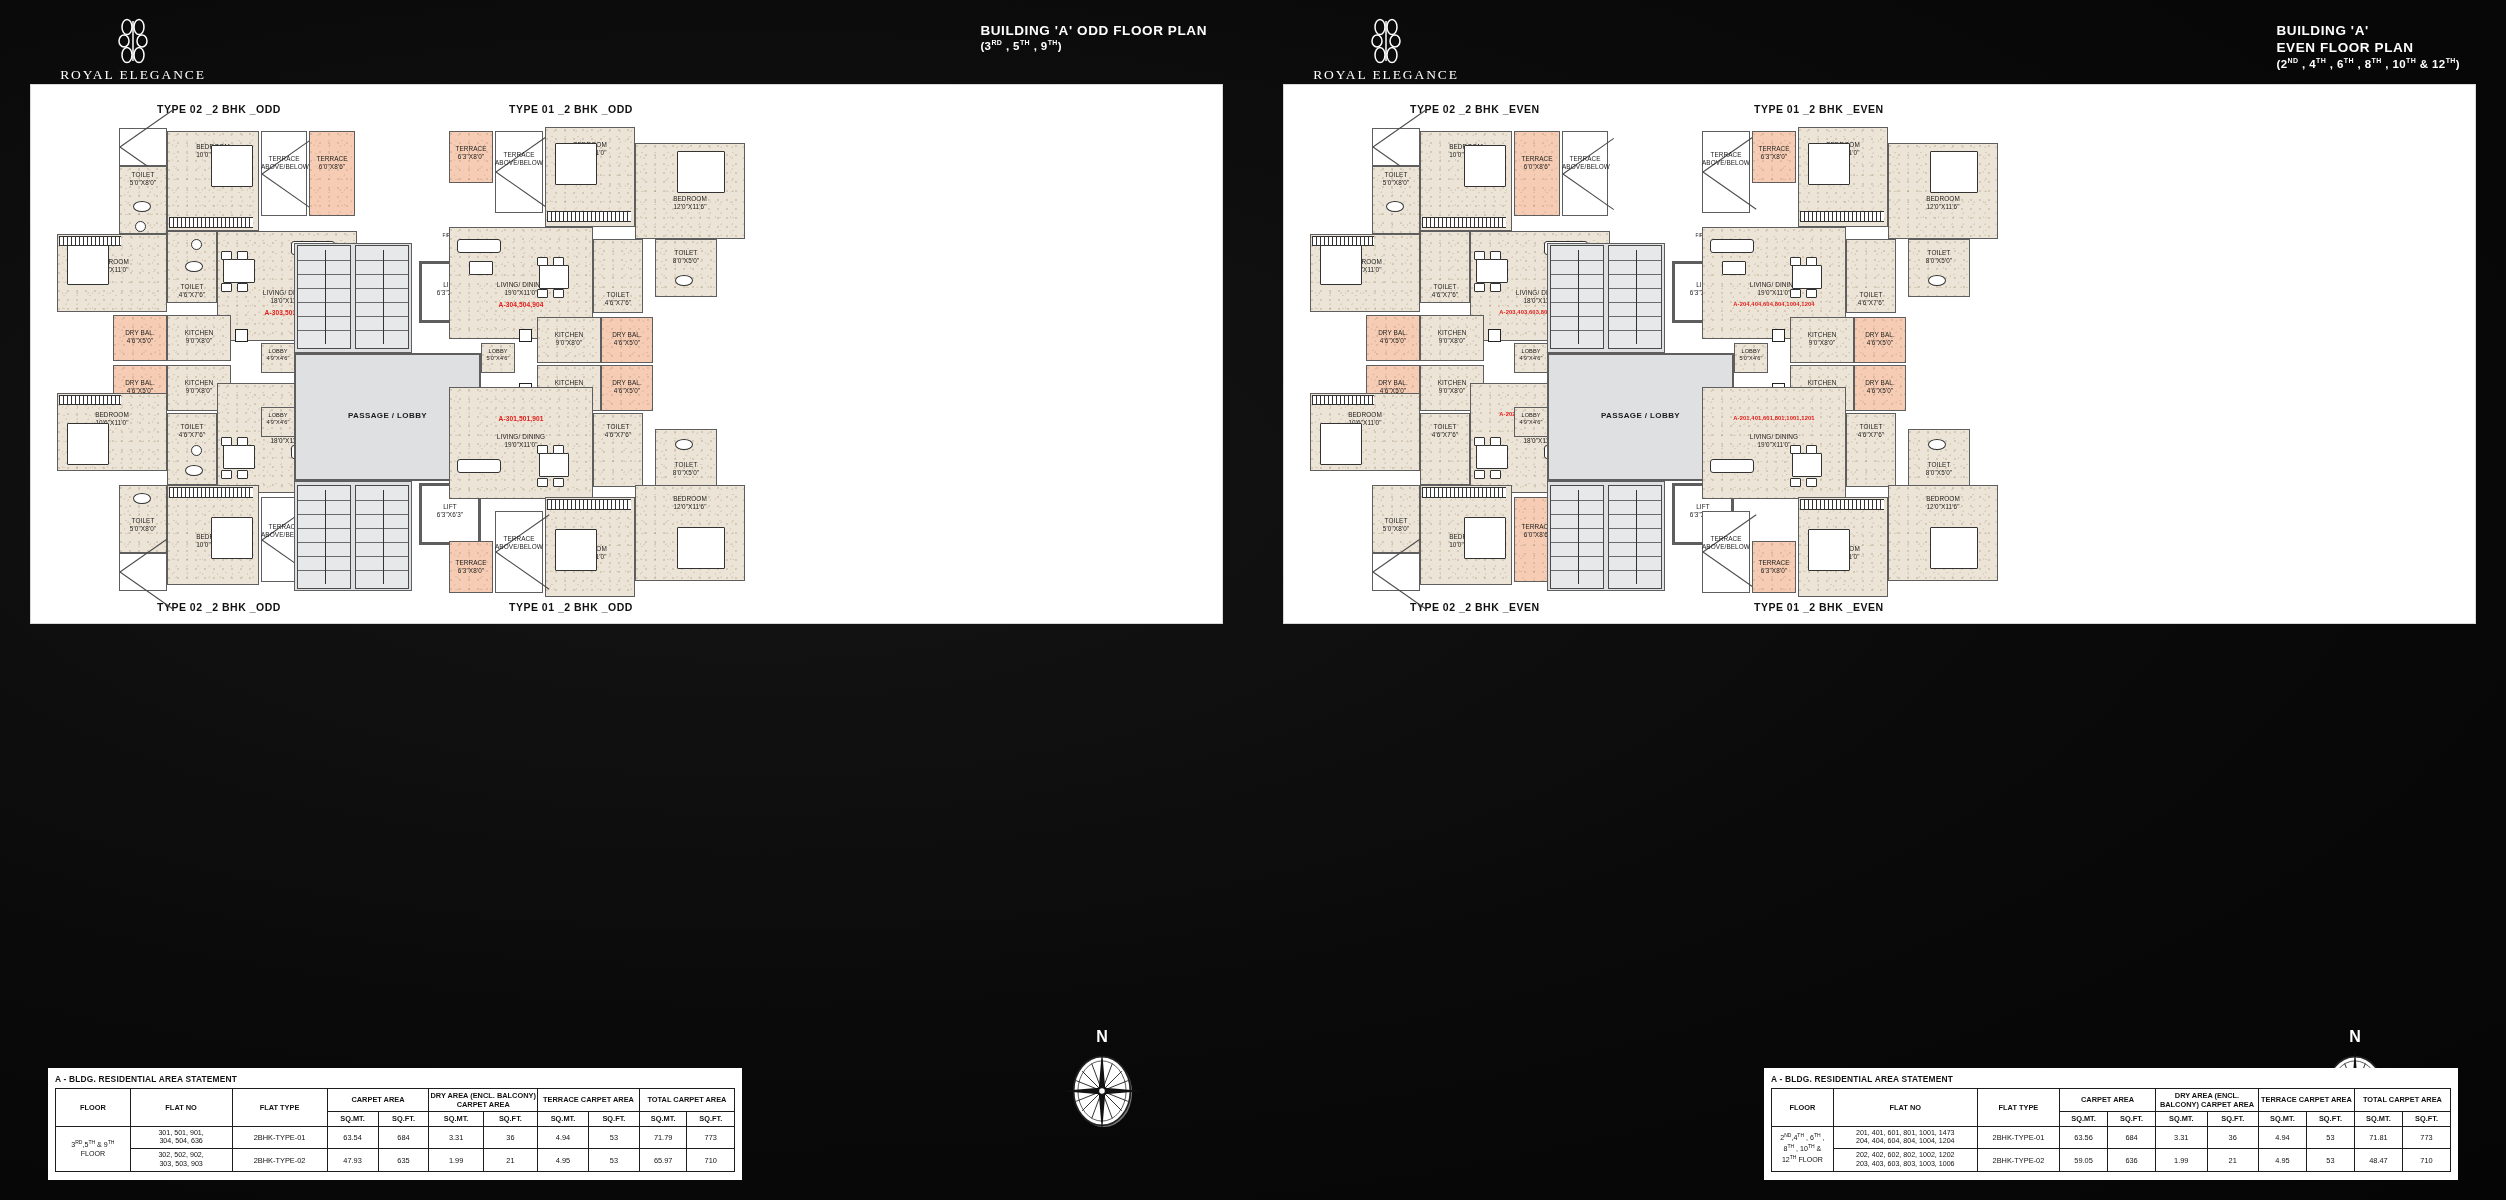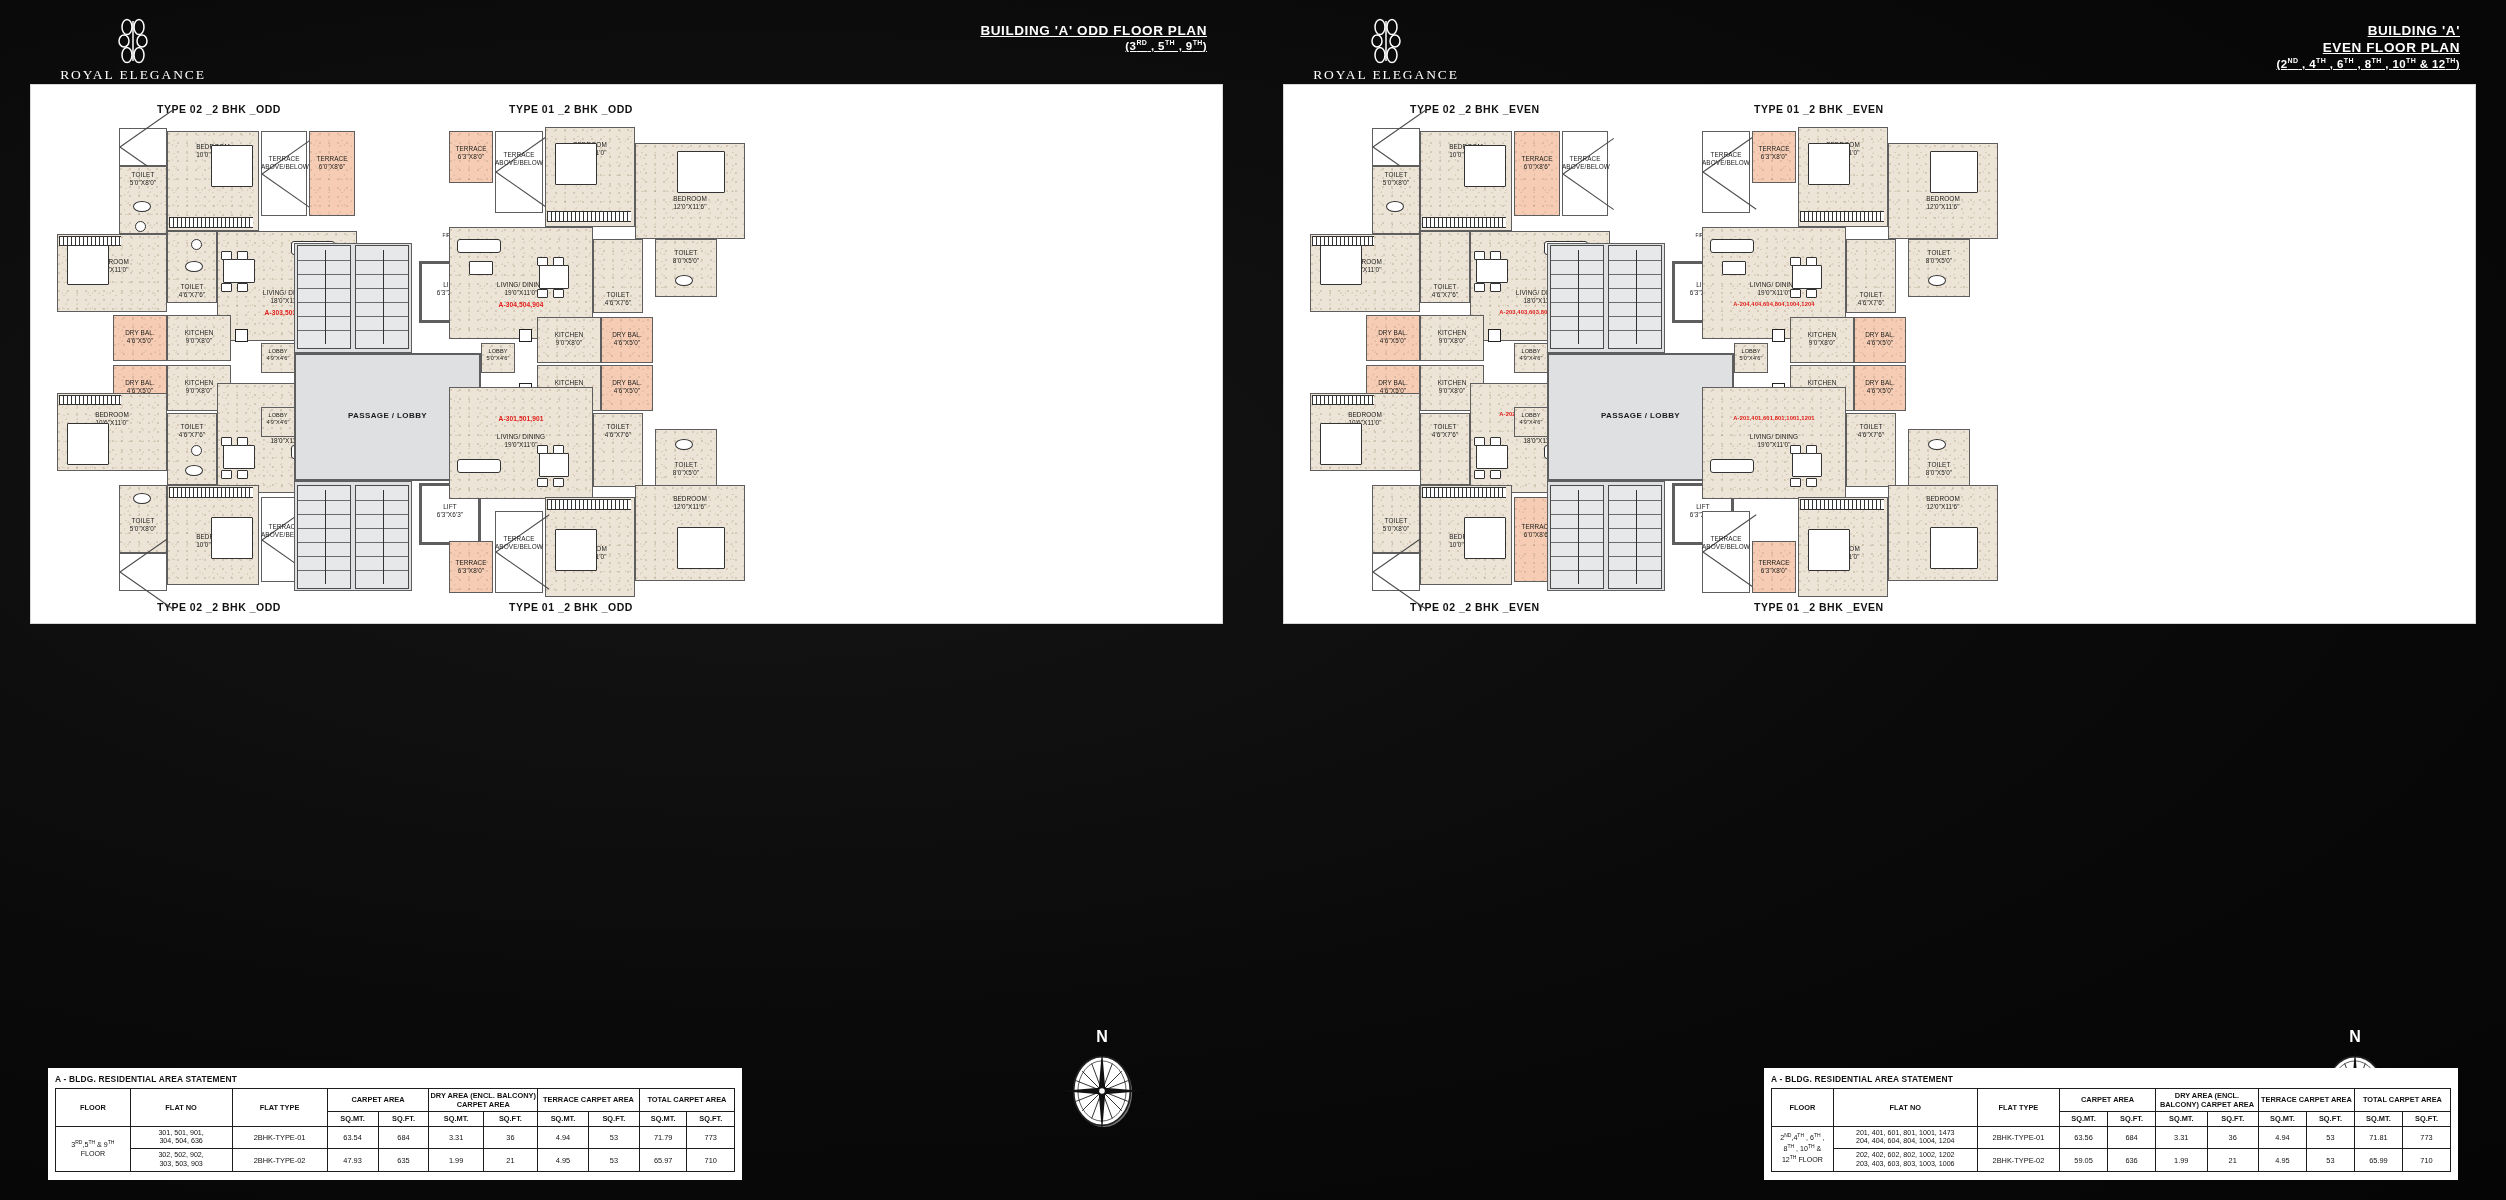--- a/index.html
+++ b/index.html
@@ -19,22 +19,22 @@
 
   
   .hdr { position: absolute; top: 0; left: 0; width: 100%; height: 84px; }
   .logo-wrap { position: absolute; left: 48px; top: 18px; width: 170px; text-align: center; }
   .logo-mark { width: 46px; height: 46px; margin: 0 auto 3px; display:block; }
   .logo-text {
     color: #fff; font-size: 13.5px; letter-spacing: 1.9px;
     font-family: "Liberation Serif", serif; white-space: nowrap;
   }
   .hdr-title {
-    position: absolute; right: 46px; top: 22px; text-align: right;
-    color: #fff; font-weight: bold; line-height: 1.28; text-decoration: underline;
+    position: absolute; right: 46px; top: 22px; text-align: left;
+    color: #fff; font-weight: bold; line-height: 1.28;
   }
   .hdr-title .l1 { font-size: 13.5px; letter-spacing: .6px; }
   .hdr-title .l2 { font-size: 11.5px; letter-spacing: .4px; }
   .hdr-title sup { font-size: 7px; }
 
   
   .sheet {
     position: absolute; left: 30px; top: 84px;
     width: 1193px; height: 540px;
     background: #ffffff;
@@ -810,21 +810,21 @@
             <td class="flats">
               <span>202, 402, 602, 802, 1002, 1202</span><br>
               <span>203, 403, 603, 803, 1003, 1006</span></td>
             <td>2BHK-TYPE-02</td>
             <td>59.05</td>
             <td>636</td>
             <td>1.99</td>
             <td>21</td>
             <td>4.95</td>
             <td>53</td>
-            <td>65.99</td>
+            <td>48.47</td>
             <td>710</td>
           </tr>
         </tbody>
       </table>
     </div>
   </div>
 
 </div>
 
 </body></html>

